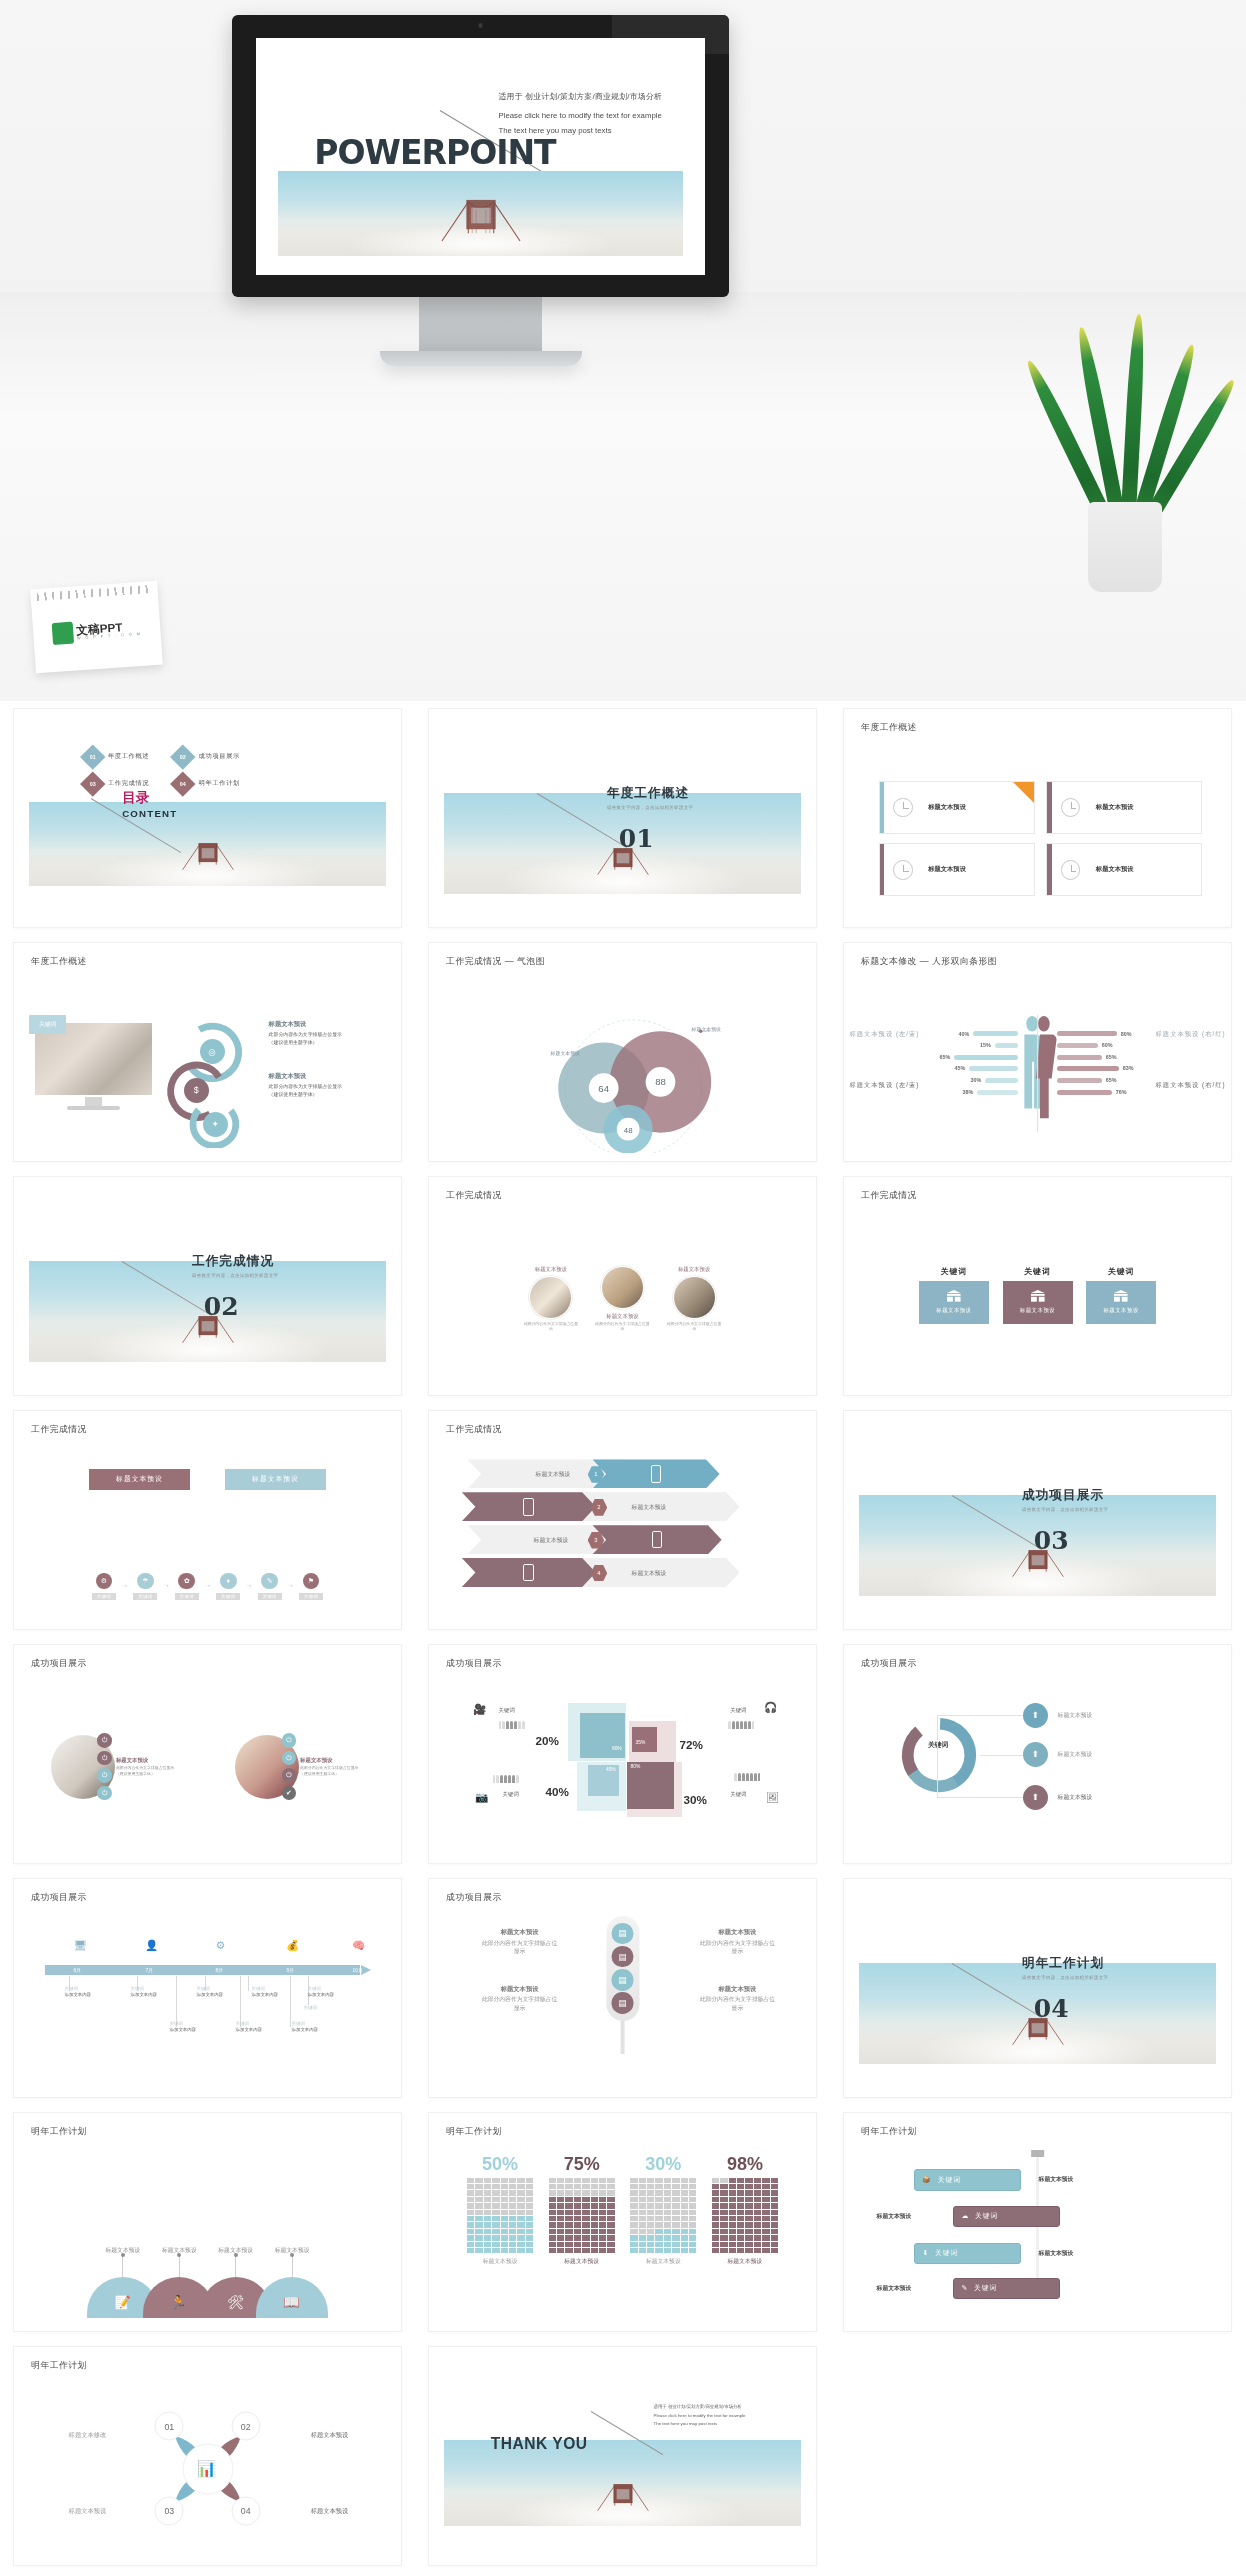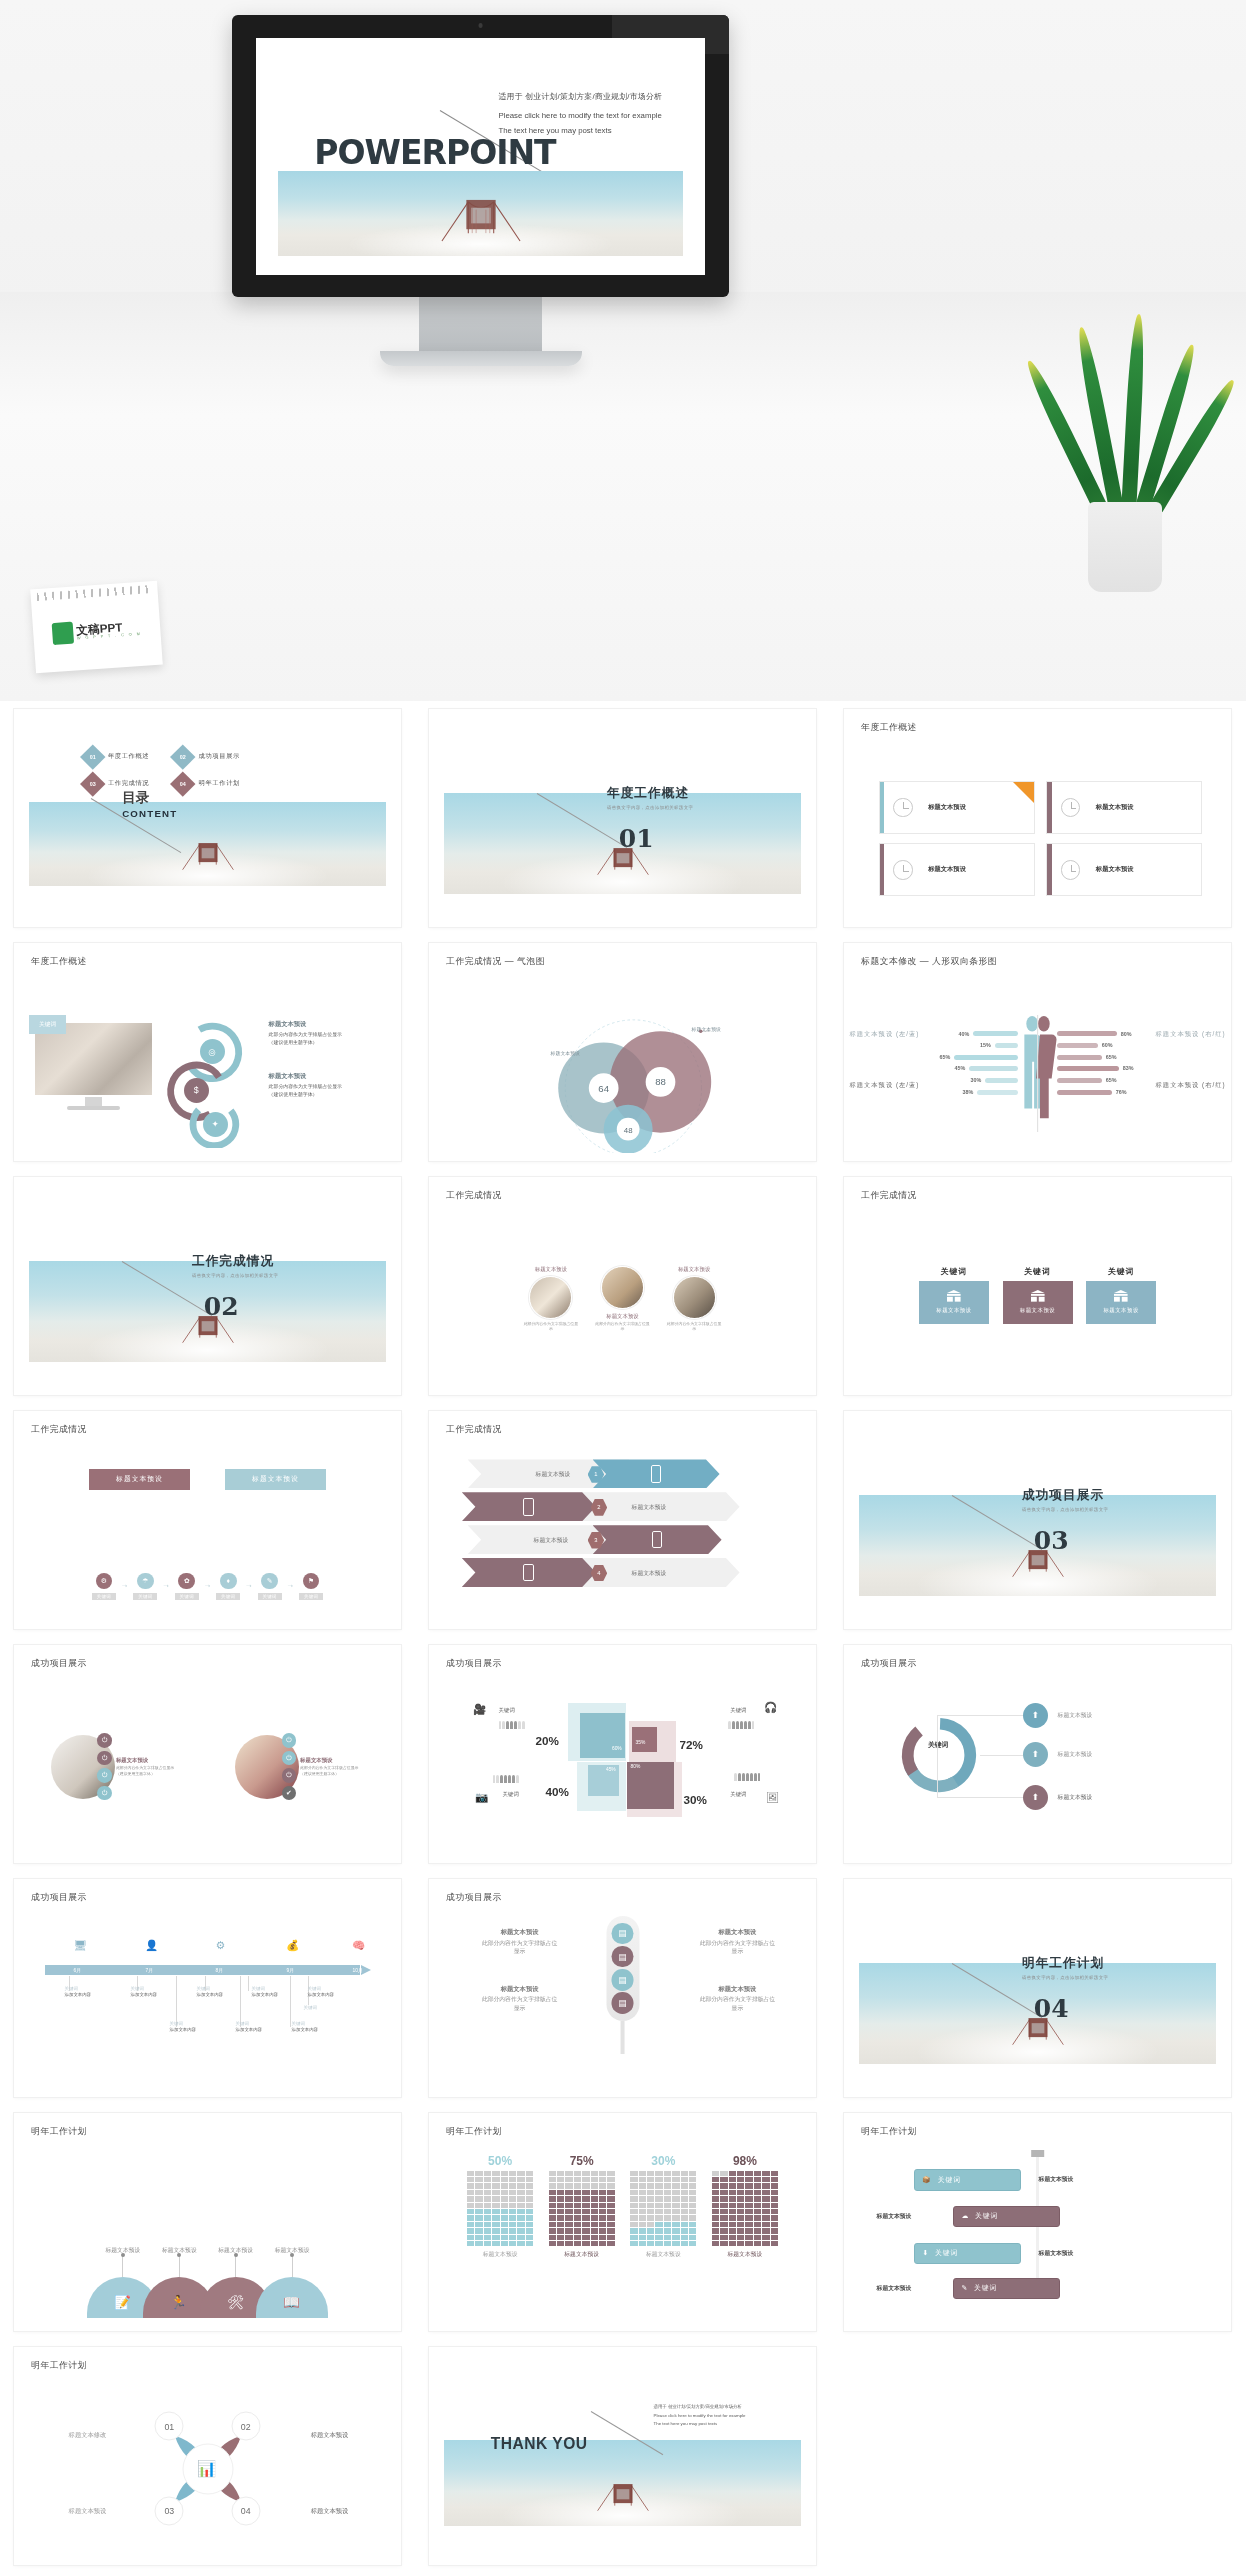--- a/index.html
+++ b/index.html
@@ -125,21 +125,21 @@
   }
 
   
   .cat-items{ position:absolute; left:70px; top:5.8px; display:grid;
     grid-template-columns:1fr 1fr; gap:9.7px 25px; }
   .cat-it{ display:flex; align-items:center; gap:6.8px; }
   .dia{ width:17.5px;height:17.5px;transform:rotate(45deg); display:flex;align-items:center;justify-content:center;}
   .dia span{ transform:rotate(-45deg); color:#fff; font-size:5.4px; font-weight:bold; }
   .cat-lb{ font-size:6.3px; color:#555; letter-spacing:0.6px; }
   .cat-title{ position:absolute; left:28%; top:47px; z-index:5; }
-  .cat-title .cn{ font-size:13.6px;font-weight:bold;color:#404040; }
+  .cat-title .cn{ font-size:13.6px;font-weight:bold;color:#be185d; }
   .cat-title .en{ font-size:9.7px;font-weight:bold;color:#24303a;letter-spacing:1.2px;margin-top:1px; }
 
   
   .card-grid{ position:absolute; left:35px; top:39px; display:grid;
     grid-template-columns:1fr 1fr; gap:9.7px 11.7px; }
   .ccard{
     width:156px;height:53px;border:1px solid #e8e8e8;background:#fff;
     display:flex;align-items:center;gap:9.7px;padding-left:13.6px;position:relative;overflow:hidden;
   }
   .ccard .bar{ position:absolute;left:0;top:0;bottom:0;width:4.9px; }
@@ -244,21 +244,21 @@
   
   .dome{width:72px;height:41px;border-radius:72px 72px 0 0;display:flex;align-items:flex-end;
     justify-content:center;padding-bottom:7.8px;font-size:13.6px;color:#fff;}
   .dome-lb{font-size:5.8px;color:#8d8d8d;text-align:center;}
   .dome-stem{width:1px;height:21.4px;background:#cfcfcf;margin:0 auto;position:relative;}
   .dome-stem::before{content:"";position:absolute;top:-1.9px;left:-1.5px;width:3.9px;height:3.9px;border-radius:50%;background:#8e8e8e;}
 
   
   .waf{display:grid;grid-template-columns:repeat(8,1fr);gap:1px;width:66px;}
   .waf i{display:block;width:100%;height:5.4px;background:#cfcfcf;}
-  .waf-num{font-size:12px;font-weight:bold;margin-bottom:3px;}
+  .waf-num{font-size:18px;font-weight:bold;margin-bottom:3px;}
   .waf-lb{font-size:5.8px;margin-top:3.9px;}
 
   
   .kbar{height:21.4px;display:flex;align-items:center;gap:5.8px;padding-left:7.8px;color:#fff;font-size:6.8px;
     border-radius:2.9px;letter-spacing:1px;}
   .kbar-lb{font-size:5.8px;color:#4b4b4b;font-weight:bold;}
 
   
   .quad{position:absolute;left:50%;top:50%;transform:translate(-50%,-50%);width:117px;height:117px;}
   .qcirc{position:absolute;width:29px;height:29px;border-radius:50%;background:#fff;border:1px solid #ececec;

